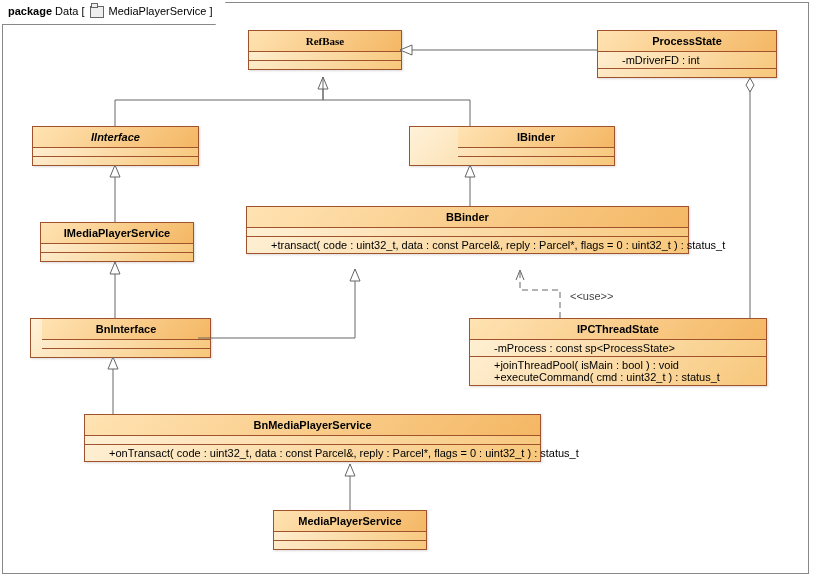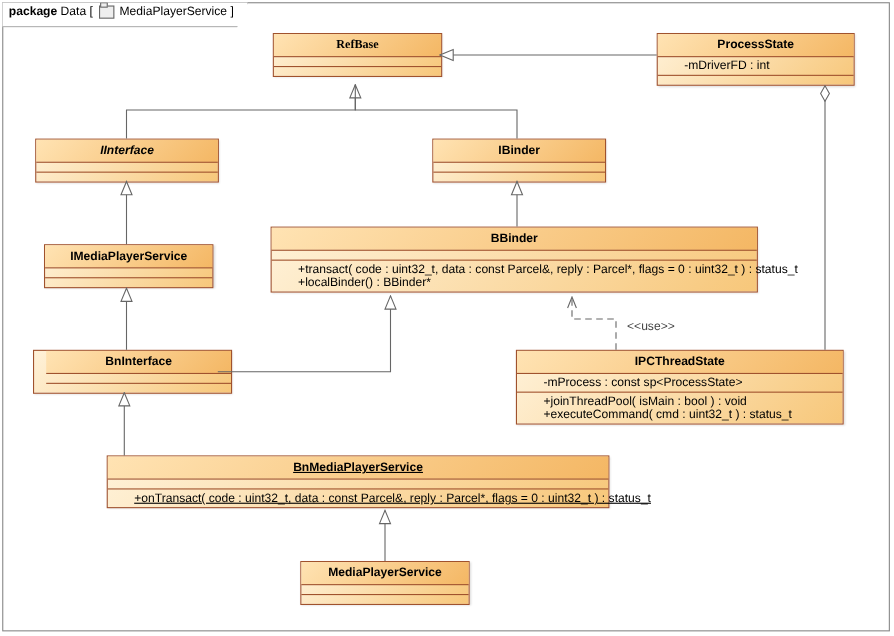--- a/index.html
+++ b/index.html
@@ -114,57 +114,56 @@
   <div class="section">-mDriverFD : int</div>
   <div class="section empty"></div>
 </div>
 
 <div class="uml-class" style="left:32px; top:126px; width:165px;font-style:italic;">
   <div class="name">IInterface</div>
   <div class="section empty"></div>
   <div class="section empty"></div>
 </div>
 
-<div class="uml-class" style="left:393px; top:126px; width:156px;">
+<div class="uml-class" style="left:409px; top:126px; width:156px;padding-left:48px;">
   <div class="name">IBinder</div>
   <div class="section empty"></div>
   <div class="section empty"></div>
 </div>
 
 <div class="uml-class" style="left:40px; top:222px; width:152px;">
   <div class="name">IMediaPlayerService</div>
   <div class="section empty"></div>
   <div class="section empty"></div>
 </div>
 
 <div class="uml-class" style="left:246px; top:206px; width:441px;">
   <div class="name">BBinder</div>
   <div class="section empty"></div>
   <div class="section">
     <div>+transact( code : uint32_t, data : const Parcel&amp;, reply : Parcel*, flags = 0 : uint32_t ) : status_t</div>
-    <div>+localBinder() : BBinder*</div>
   </div>
 </div>
 
 <div class="uml-class" style="left:30px; top:318px; width:168px;padding-left:11px;">
   <div class="name">BnInterface</div>
   <div class="section empty"></div>
   <div class="section empty"></div>
 </div>
 
 <div class="uml-class" style="left:469px; top:318px; width:296px;">
   <div class="name">IPCThreadState</div>
   <div class="section">-mProcess : const sp&lt;ProcessState&gt;</div>
   <div class="section">
     <div>+joinThreadPool( isMain : bool ) : void</div>
     <div>+executeCommand( cmd : uint32_t ) : status_t</div>
   </div>
 </div>
 
-<div class="uml-class" style="left:97px; top:414px; width:455px;text-decoration:underline;">
+<div class="uml-class" style="left:84px; top:414px; width:455px;">
   <div class="name">BnMediaPlayerService</div>
   <div class="section empty"></div>
   <div class="section">+onTransact( code : uint32_t, data : const Parcel&amp;, reply : Parcel*, flags = 0 : uint32_t ) : status_t</div>
 </div>
 
 <div class="uml-class" style="left:273px; top:510px; width:152px;">
   <div class="name">MediaPlayerService</div>
   <div class="section empty"></div>
   <div class="section empty"></div>
 </div>

